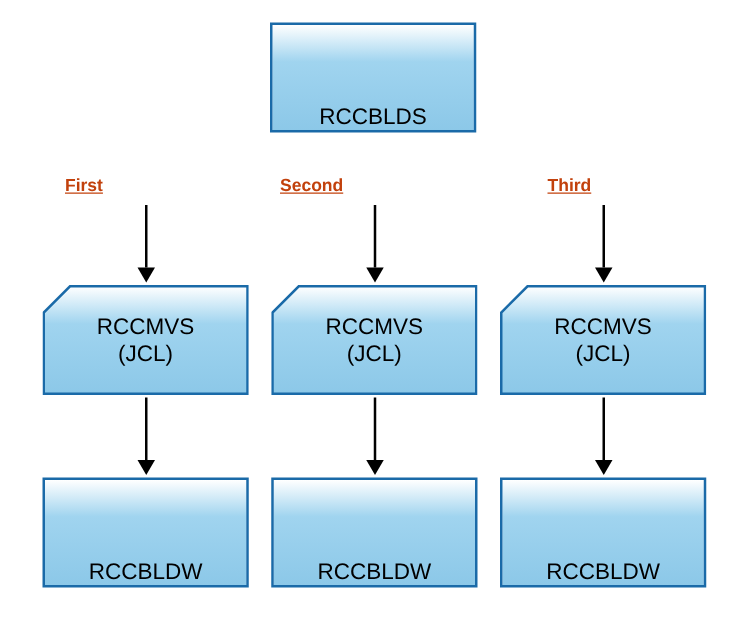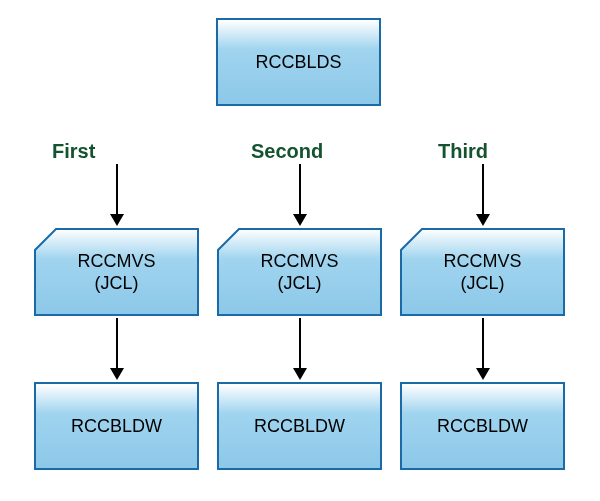--- a/index.html
+++ b/index.html
@@ -9,33 +9,34 @@
     height: 501px;
     font-family: Arial, Helvetica, sans-serif;
     position: relative;
     background: #fff;
   }
   .box {
     position: absolute;
     border: 2px solid #1a6aa8;
     background: linear-gradient(to bottom, #ffffff 0%, #a0d4ef 35%, #8cc8e8 100%);
     display: flex;
-    align-items: center;
+    align-items: flex-end;
     justify-content: center;
     text-align: center;
     font-size: 18px;
     color: #000;
     line-height: 1.25;
     box-sizing: border-box;
   }
   .label {
     position: absolute;
-    font-size: 20px;
+    font-size: 14px;
     font-weight: bold;
-    color: #14532d;
+    color: #c2410c;
+    text-decoration: underline;
   }
   .arrow-line {
     position: absolute;
     width: 2px;
     background: #000;
     left: 50%;
     transform: translateX(-50%);
   }
   .arrow-head {
     position: absolute;
@@ -78,21 +79,21 @@
   </div>
 </div>
 <div style="position:absolute; left:116px; top:318px; width:2px; height:1px;">
   <div class="arrow-line" style="top:0; height:50px;"></div>
   <div class="arrow-head" style="top:50px;"></div>
 </div>
 <div class="box" style="left:34px; top:382px; width:165px; height:88px;">
   <span>RCCBLDW</span>
 </div>
 
-<div class="label" style="left:251px; top:140px;">Second</div>
+<div class="label" style="left:224px; top:140px;">Second</div>
 <div style="position:absolute; left:299px; top:164px; width:2px; height:1px;">
   <div class="arrow-line" style="top:0; height:50px;"></div>
   <div class="arrow-head" style="top:50px;"></div>
 </div>
 <svg style="position:absolute; left:217px; top:228px; width:165px; height:88px;" viewBox="0 0 165 88">
   <path d="M22 1 H164 V87 H1 V22 Z" fill="url(#g1)" stroke="#1a6aa8" stroke-width="2"></path>
 </svg>
 <div style="position:absolute; left:217px; top:228px; width:165px; height:88px; display:flex; align-items:center; justify-content:center; text-align:center; font-size:18px; line-height:1.25;">
   <div>
     <span>RCCMVS</span><br>

